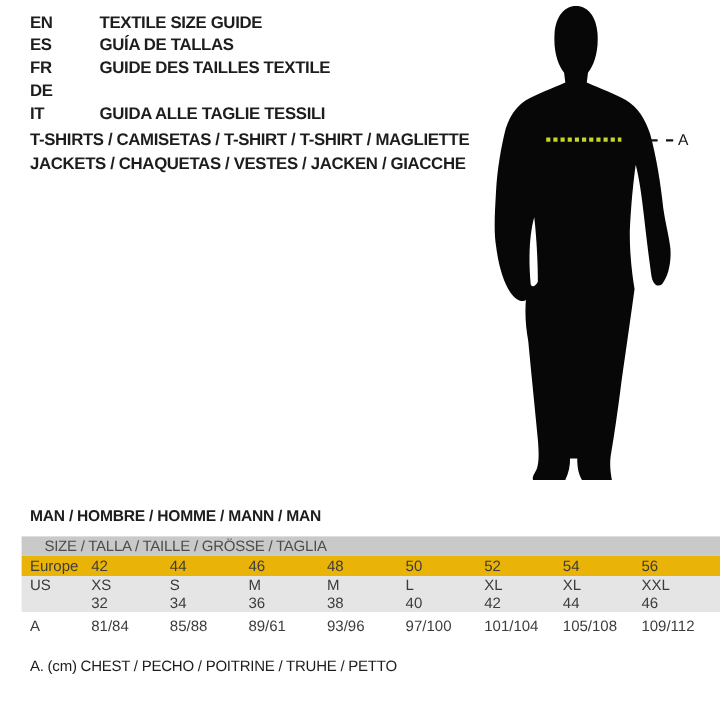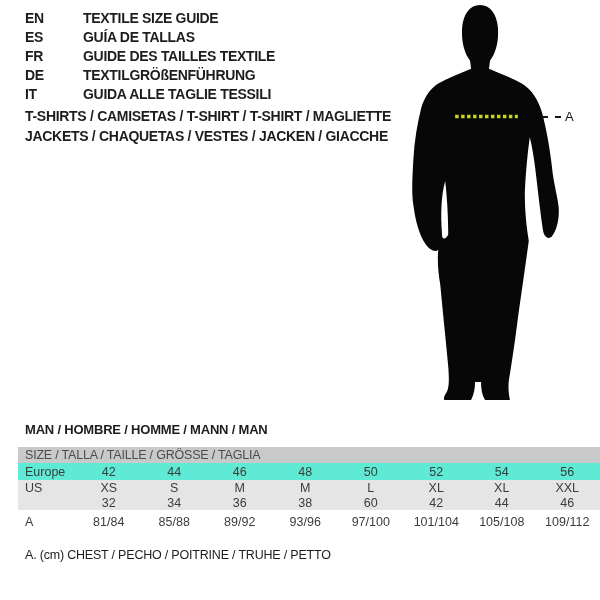--- a/index.html
+++ b/index.html
@@ -28,28 +28,28 @@
   }
   
   .section-title {
     position:absolute; left:25px; top:422px; font-size:13px; font-weight:bold;
     letter-spacing:-0.2px;
   }
   
   .size-table { position:absolute; left:18px; top:447px; width:582px; font-size:12.5px; }
   .table-header {
     background:#c9c9c9; color:#4c4c4c; height:16px; line-height:16px;
-    padding-left:7px; letter-spacing:-0.2px;
+    padding-left:19px; letter-spacing:-0.2px;
   }
   .t-row { display:flex; align-items:center; color:#3c3c3c; }
-  .t-row.r-europe { height:17px; background:#5eead4; }
+  .t-row.r-europe { height:17px; background:#eab308; }
   .t-row.r-shaded { height:15px; background:#e5e5e5; }
   .t-row.r-a { height:20px; background:#ffffff; padding-top:3px; }
   .t-label { width:58px; padding-left:7px; }
-  .t-cell { flex:1; text-align:center; }
+  .t-cell { flex:1; text-align:left; }
   
   .footnote {
     position:absolute; left:25px; top:548px; font-size:12.5px; font-weight:normal;
     letter-spacing:-0.2px;
   }
 </style>
 </head>
 <body>
 
 <div class="page">
@@ -62,21 +62,20 @@
     <div class="lang-row">
       <span class="lang-code">ES</span>
       <span class="lang-label">GUÍA DE TALLAS</span>
     </div>
     <div class="lang-row">
       <span class="lang-code">FR</span>
       <span class="lang-label">GUIDE DES TAILLES TEXTILE</span>
     </div>
     <div class="lang-row">
       <span class="lang-code">DE</span>
-      <span class="lang-label">TEXTILGRÖßENFÜHRUNG</span>
     </div>
     <div class="lang-row">
       <span class="lang-code">IT</span>
       <span class="lang-label">GUIDA ALLE TAGLIE TESSILI</span>
     </div>
   </div>
 
   <div class="product-block">
     <div class="product-line">T-SHIRTS / CAMISETAS / T-SHIRT / T-SHIRT / MAGLIETTE</div>
     <div class="product-line">JACKETS / CHAQUETAS / VESTES / JACKEN / GIACCHE</div>
@@ -155,31 +154,31 @@
       <span class="t-cell">XL</span>
       <span class="t-cell">XXL</span>
     </div>
 
     <div class="t-row r-shaded">
       <span class="t-label"></span>
       <span class="t-cell">32</span>
       <span class="t-cell">34</span>
       <span class="t-cell">36</span>
       <span class="t-cell">38</span>
-      <span class="t-cell">60</span>
+      <span class="t-cell">40</span>
       <span class="t-cell">42</span>
       <span class="t-cell">44</span>
       <span class="t-cell">46</span>
     </div>
 
     <div class="t-row r-a">
       <span class="t-label">A</span>
       <span class="t-cell">81/84</span>
       <span class="t-cell">85/88</span>
-      <span class="t-cell">89/92</span>
+      <span class="t-cell">89/61</span>
       <span class="t-cell">93/96</span>
       <span class="t-cell">97/100</span>
       <span class="t-cell">101/104</span>
       <span class="t-cell">105/108</span>
       <span class="t-cell">109/112</span>
     </div>
   </div>
 
   <div class="footnote">A. (cm) CHEST / PECHO / POITRINE / TRUHE / PETTO</div>
 

